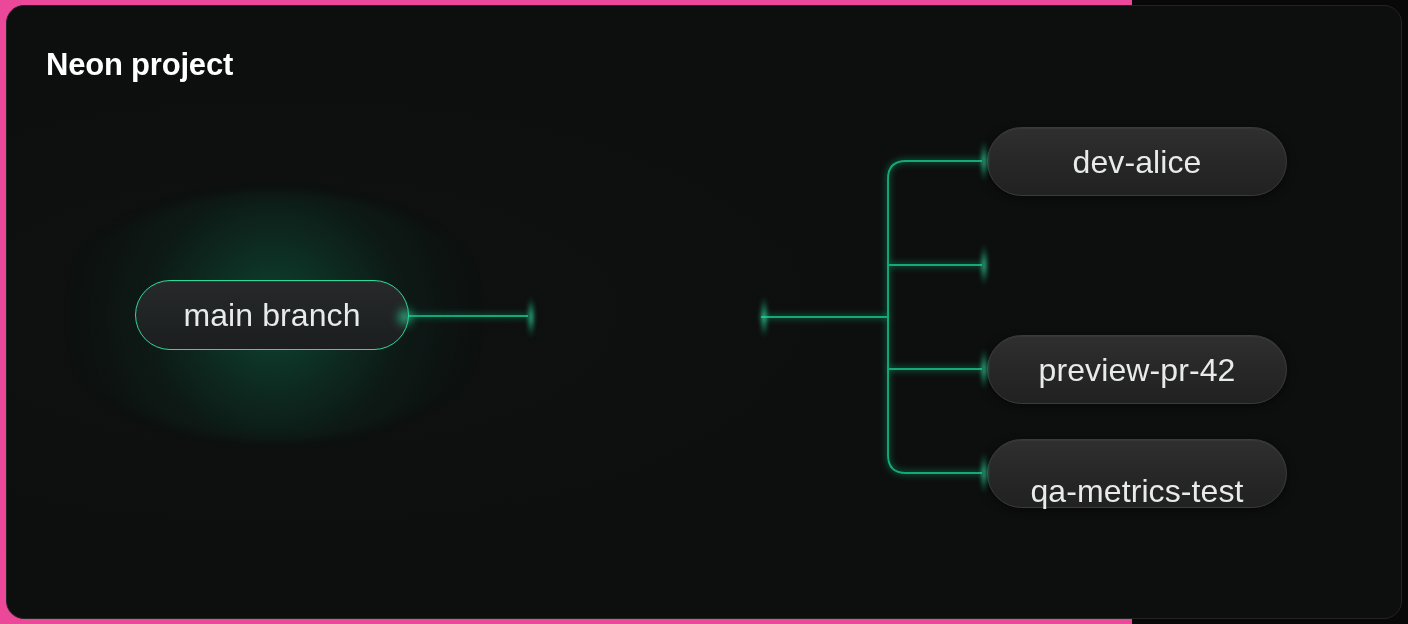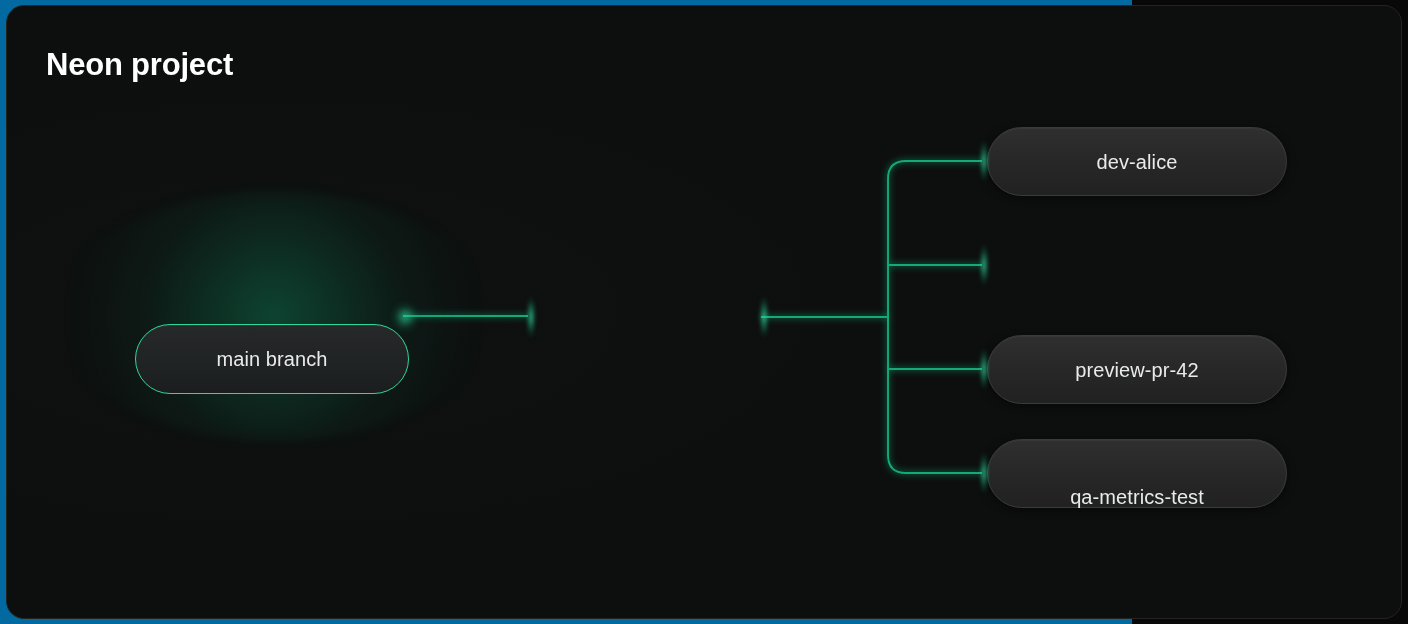--- a/index.html
+++ b/index.html
@@ -10,21 +10,21 @@
     height: 624px;
     background: #080808;
     font-family: "Liberation Sans", sans-serif;
     overflow: hidden;
   }
 
   #root {
     position: relative;
     width: 1132px;
     height: 624px;
-    background: #0369a1;
+    background: #ec4899;
   }
 
   
   .card {
     position: absolute;
     left: 6px;
     top: 5px;
     width: 1396px;
     height: 614px;
     background: #0d0f0e;
@@ -71,21 +71,21 @@
     z-index: 2;
   }
 
   
   .node {
     position: absolute;
     display: flex;
     align-items: center;
     justify-content: center;
     border-radius: 999px;
-    font-size: 20px;
+    font-size: 32px;
     letter-spacing: 0.1px;
     white-space: nowrap;
     z-index: 4;
   }
 
   .node .node-label {
     position: relative;
     z-index: 2;
     line-height: 1;
   }
@@ -187,21 +187,21 @@
 
       <div class="port-glow wide" style="left:385px; top:296px;"></div>
       <div class="port-glow" style="left:519px; top:284px;"></div>
       <div class="port-glow" style="left:752px; top:284px;"></div>
 
       <div class="port-glow" style="left:972px; top:128px;"></div>
       <div class="port-glow" style="left:972px; top:232px;"></div>
       <div class="port-glow" style="left:972px; top:336px;"></div>
       <div class="port-glow" style="left:972px; top:440px;"></div>
 
-      <div class="node root" style="left:128px; top:274px; width:274px; height:70px;margin-top:44px;">
+      <div class="node root" style="left:128px; top:274px; width:274px; height:70px;">
         <span class="node-label">main branch</span>
       </div>
 
 
       <div class="node plain" style="left:980px; top:121px; width:300px; height:69px;">
         <span class="node-label">dev-alice</span>
       </div>
 
 
       <div class="node plain" style="left:980px; top:329px; width:300px; height:69px;">

